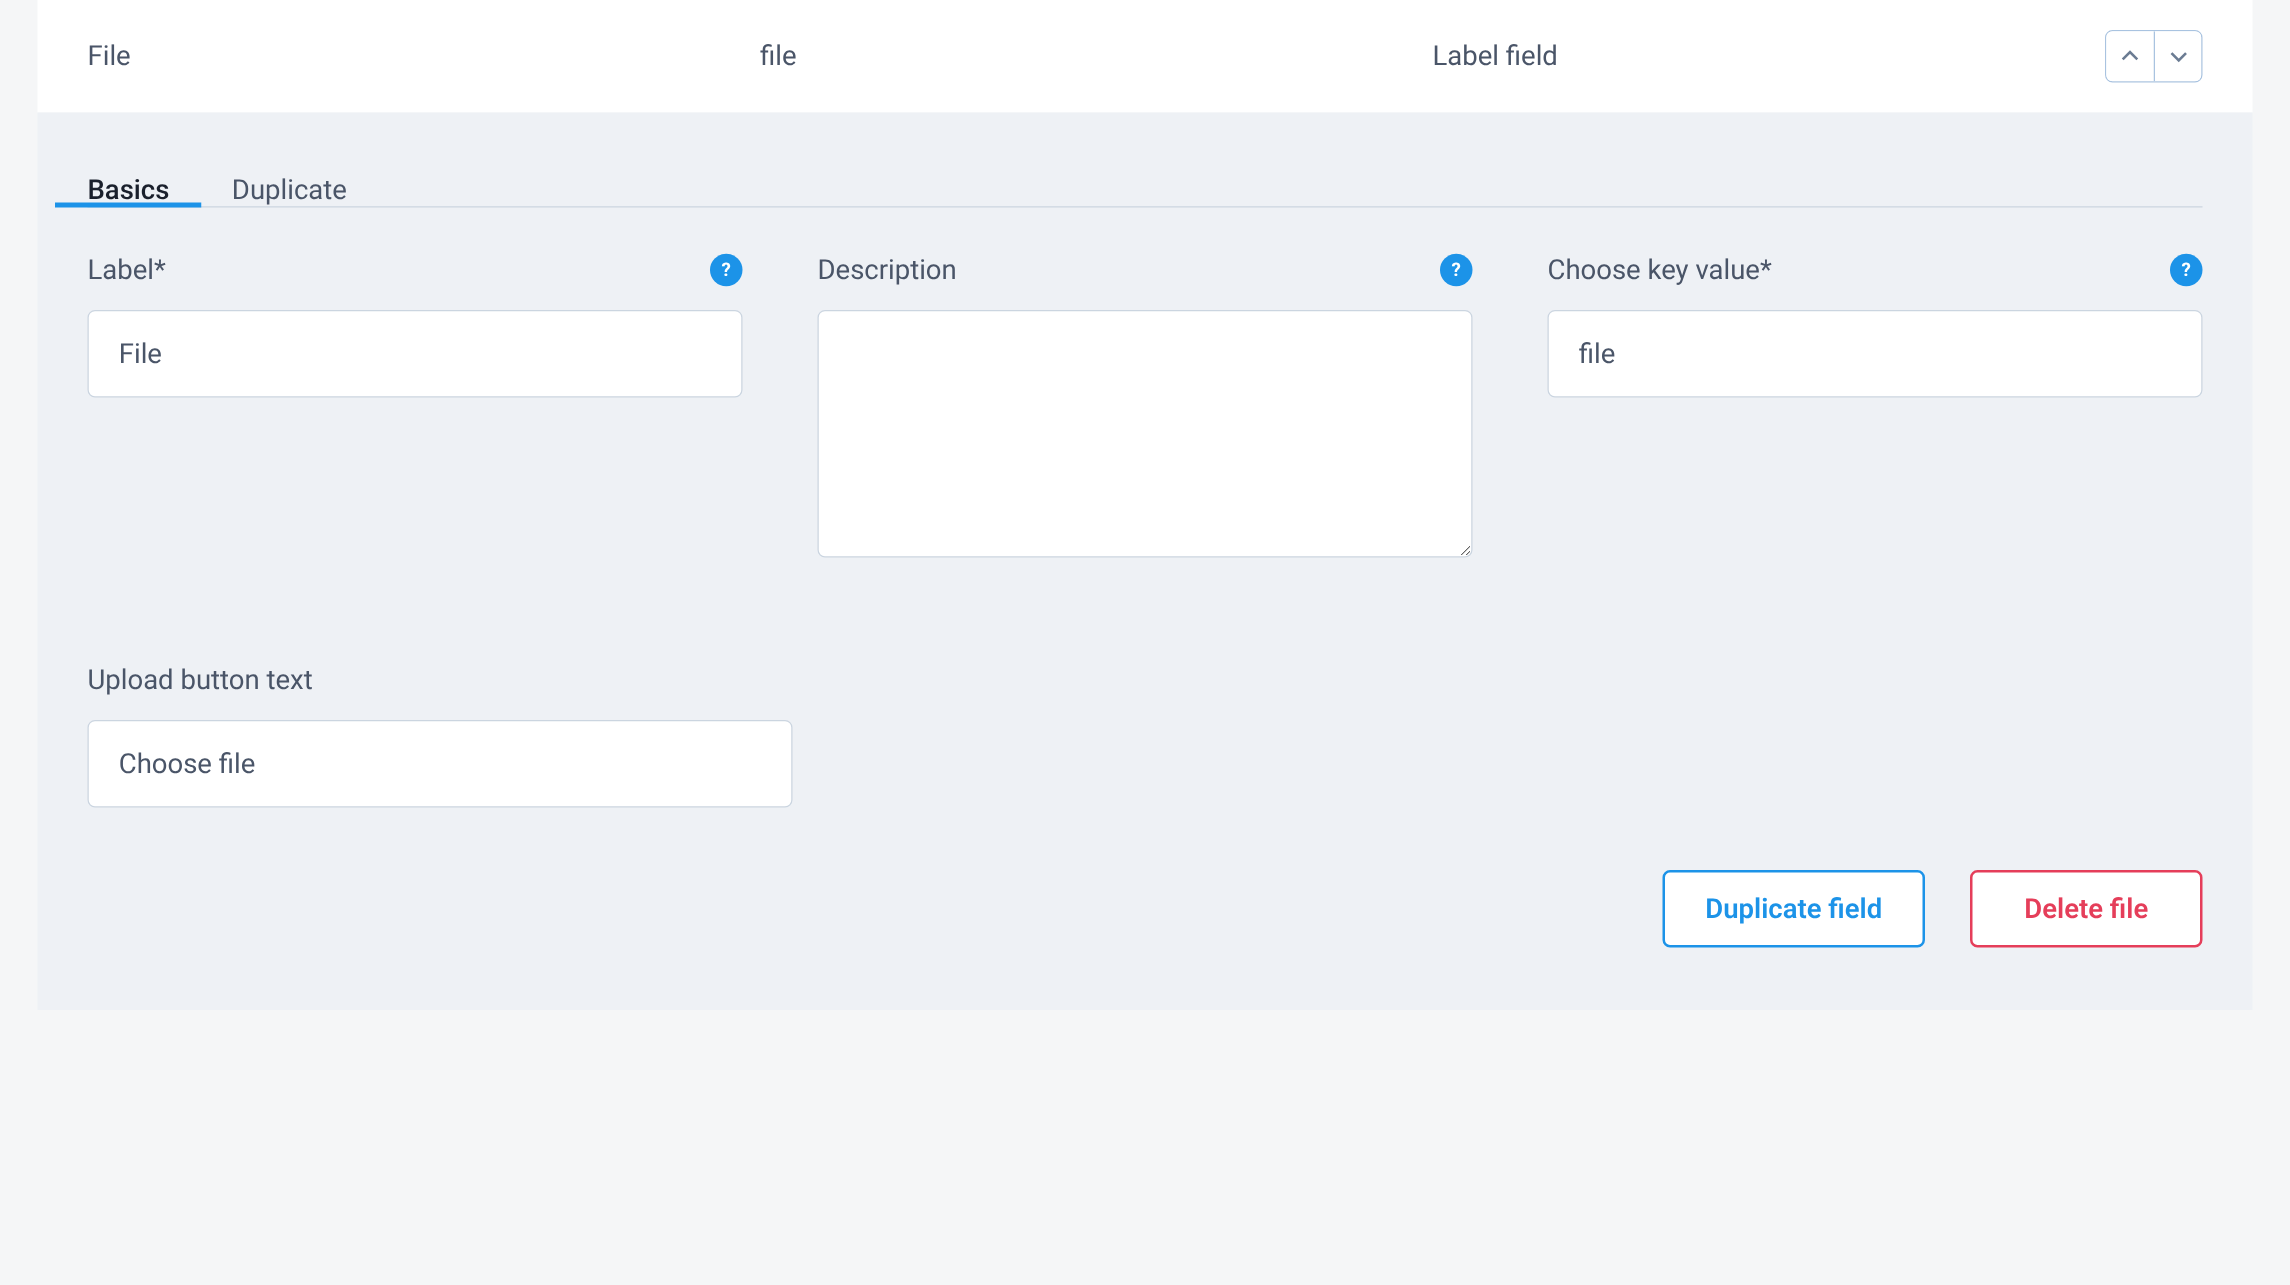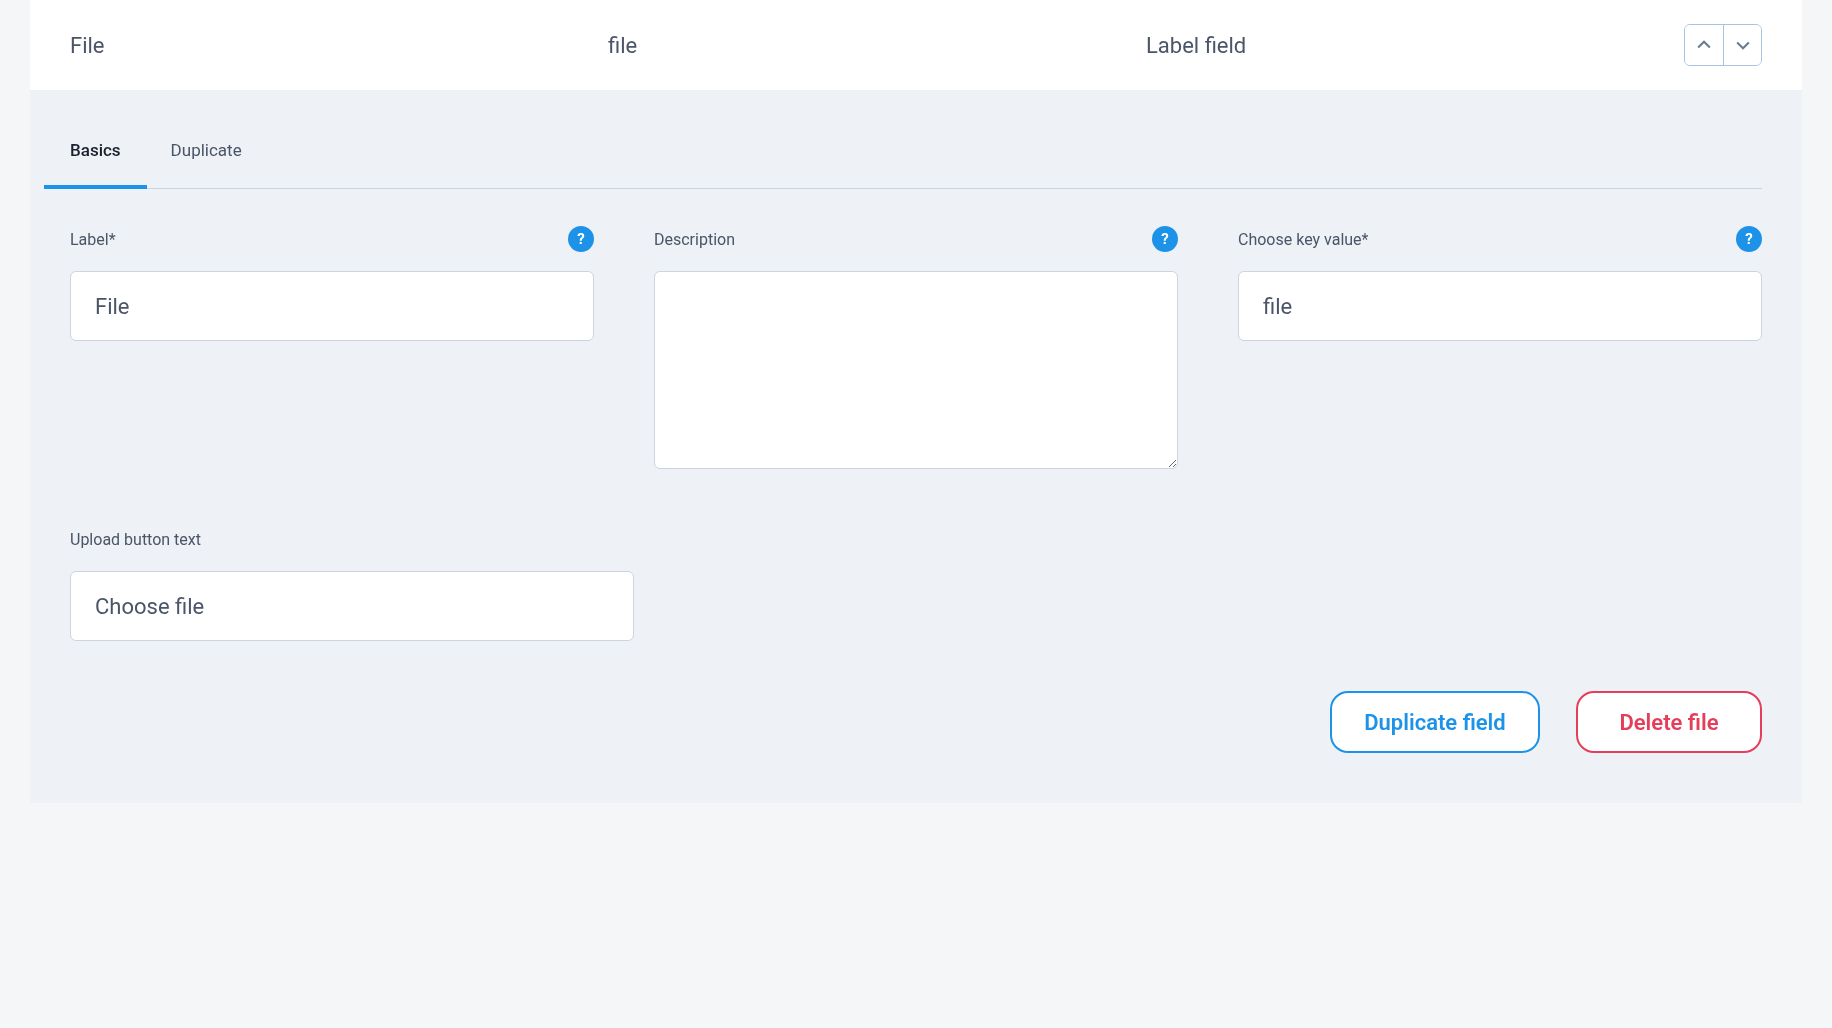--- a/index.html
+++ b/index.html
@@ -58,23 +58,22 @@
       background: #eef1f5;
       padding: 0 40px 50px 40px;
     }
     .tabs {
       display: flex;
       gap: 50px;
       padding-top: 50px;
       border-bottom: 1px solid #cbd5e0;
     }
     .tab {
-      font-size: 17px;
-      color: #4a5568;
-      padding-bottom: 28px;
+      font-size: 22px;
+      color: #4a5568;
       cursor: pointer;
       position: relative;
     }
     .tab.active {
       color: #1a202c;
       font-weight: 500;
     }
     .tab.active::after {
       content: "";
       position: absolute;
@@ -95,21 +94,21 @@
       flex-direction: column;
     }
     .label-row {
       display: flex;
       align-items: center;
       justify-content: space-between;
       margin-bottom: 18px;
       min-height: 28px;
     }
     .field-label {
-      font-size: 16px;
+      font-size: 22px;
       color: #4a5568;
     }
     .help-badge {
       width: 26px;
       height: 26px;
       border-radius: 50%;
       background: #1c93e8;
       color: #ffffff;
       font-size: 15px;
       font-weight: 700;
@@ -137,32 +136,32 @@
       padding: 18px 24px;
       font-size: 22px;
       color: #4a5568;
       background: #ffffff;
       font-family: inherit;
       resize: both;
     }
     .second-row {
       display: grid;
       grid-template-columns: 1fr 1fr 1fr;
-      margin-top: 56px;
+      margin-top: 84px;
     }
     .button-row {
       display: flex;
       justify-content: flex-end;
       gap: 36px;
       margin-top: 50px;
     }
     .btn {
       height: 62px;
       padding: 0 32px;
-      border-radius: 18px;
+      border-radius: 6px;
       font-size: 22px;
       font-weight: 600;
       background: #ffffff;
       cursor: pointer;
       display: flex;
       align-items: center;
       justify-content: center;
     }
     .btn-duplicate {
       border: 2px solid #1c93e8;

